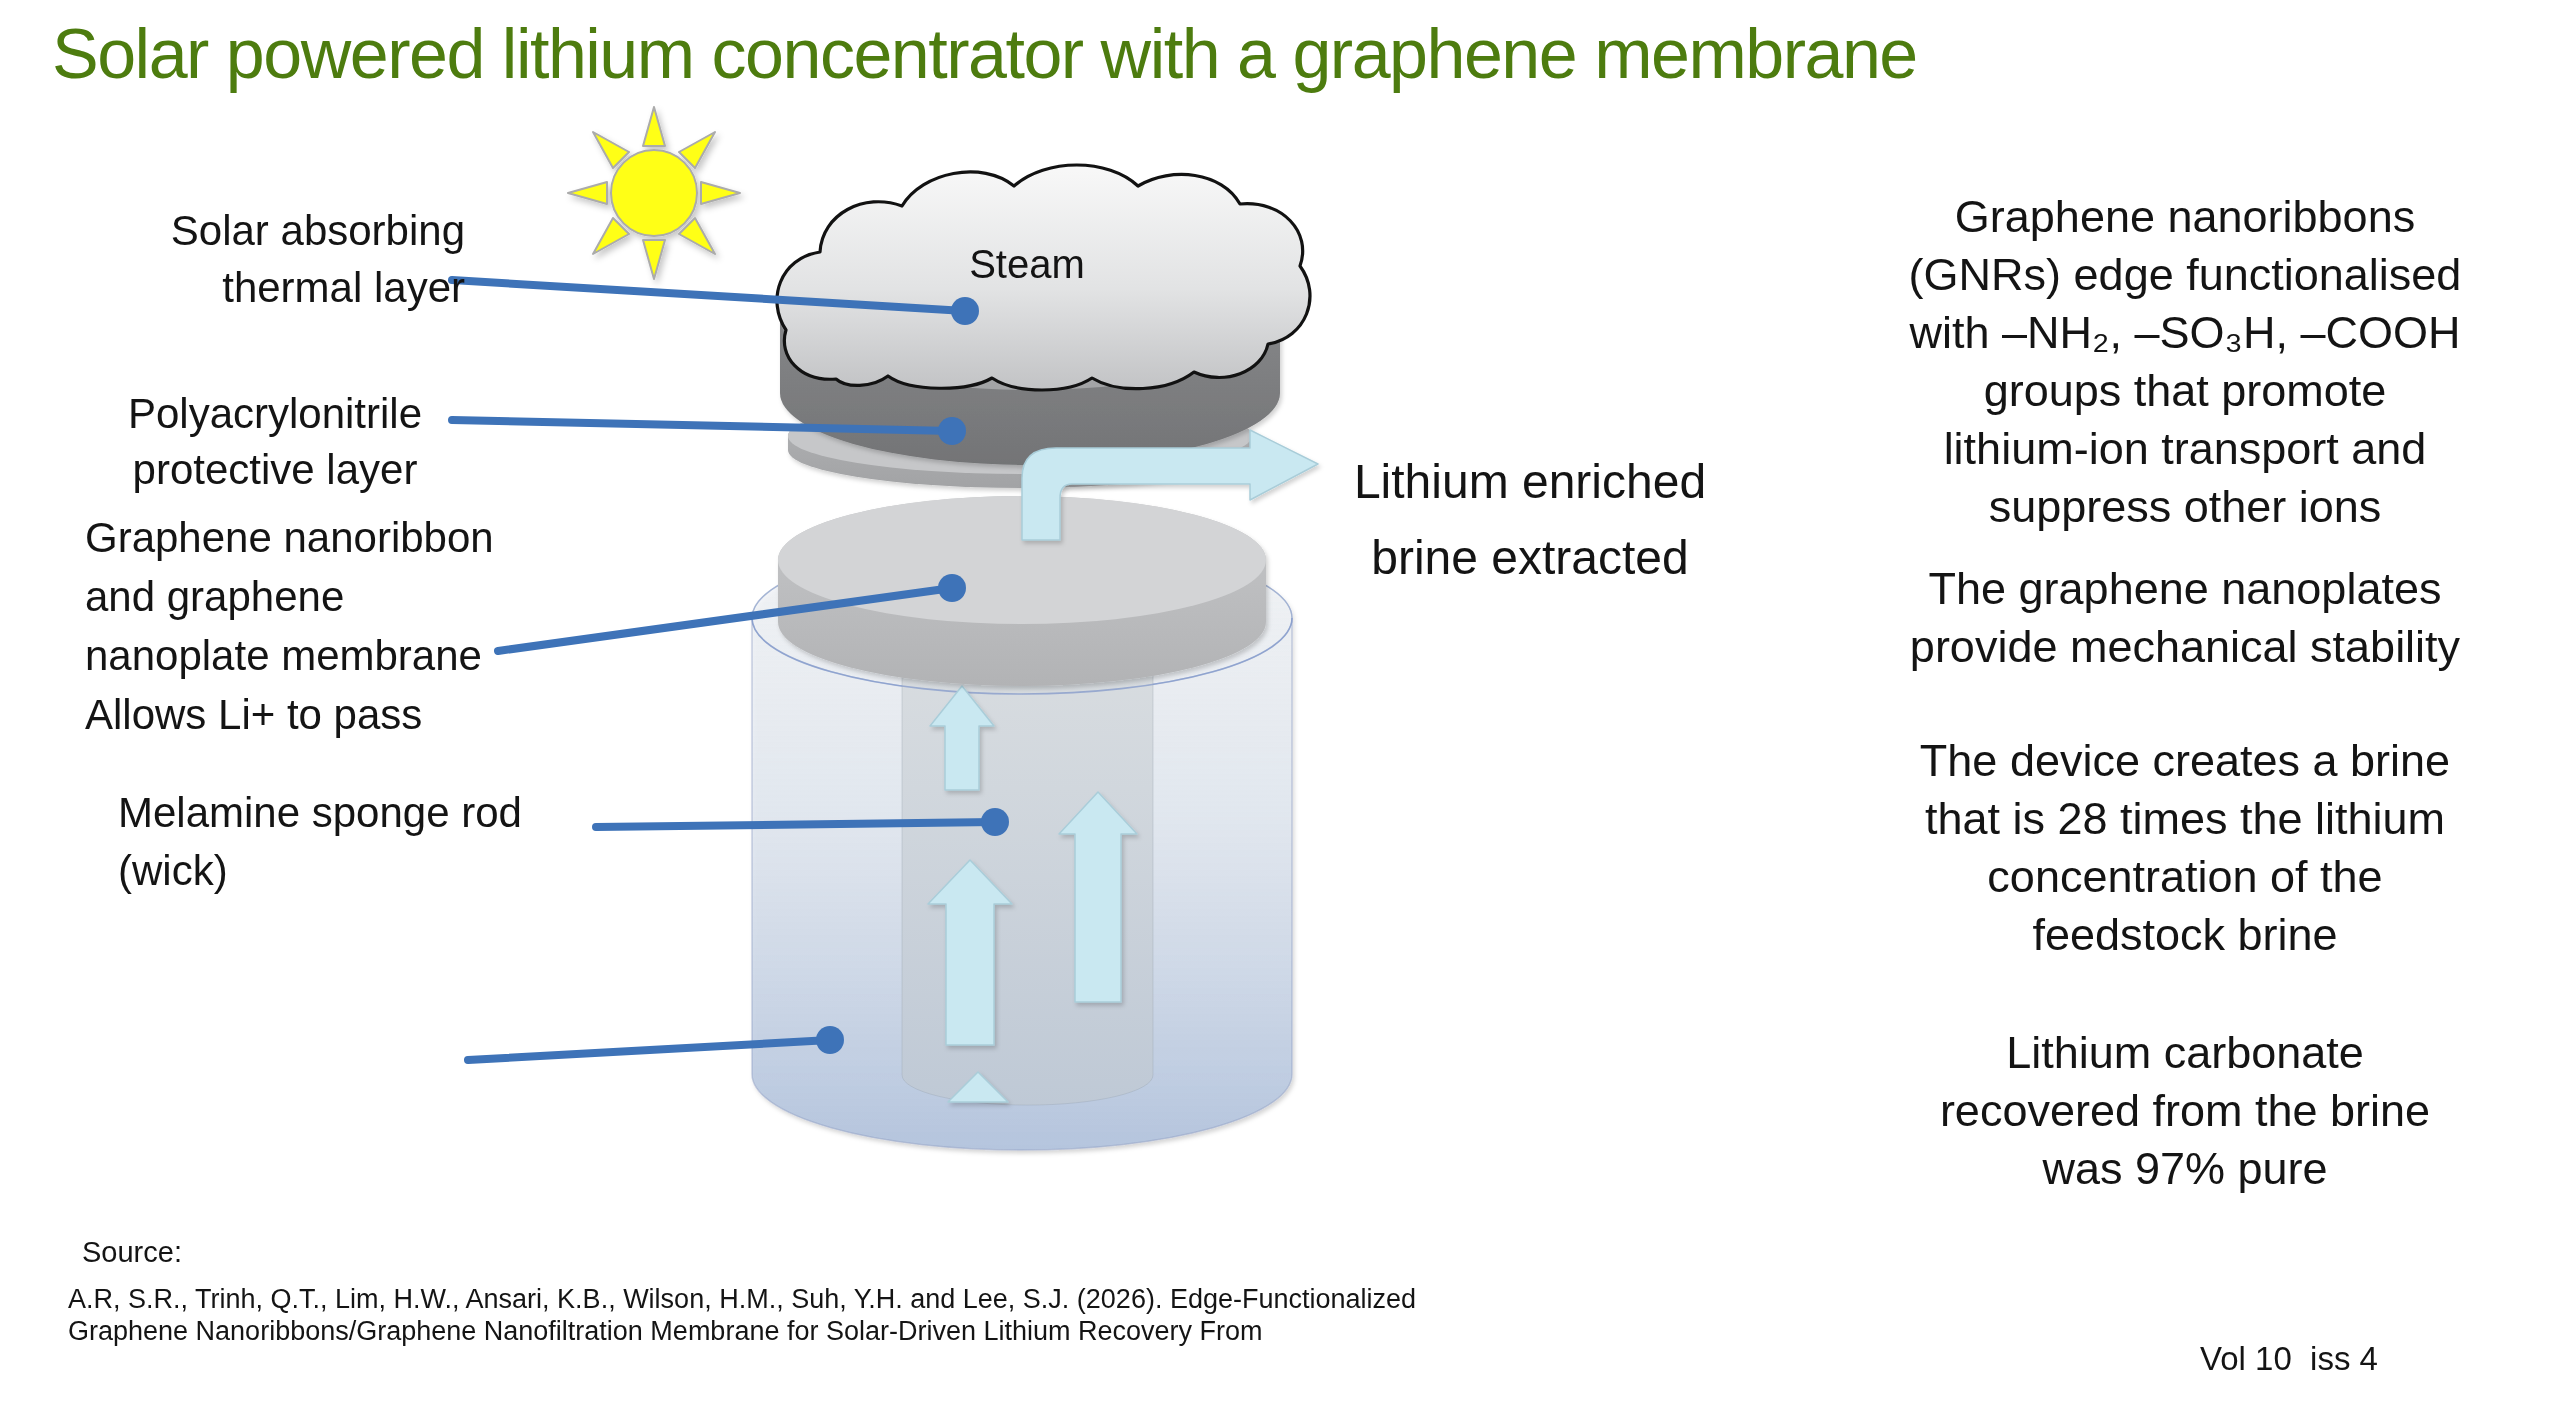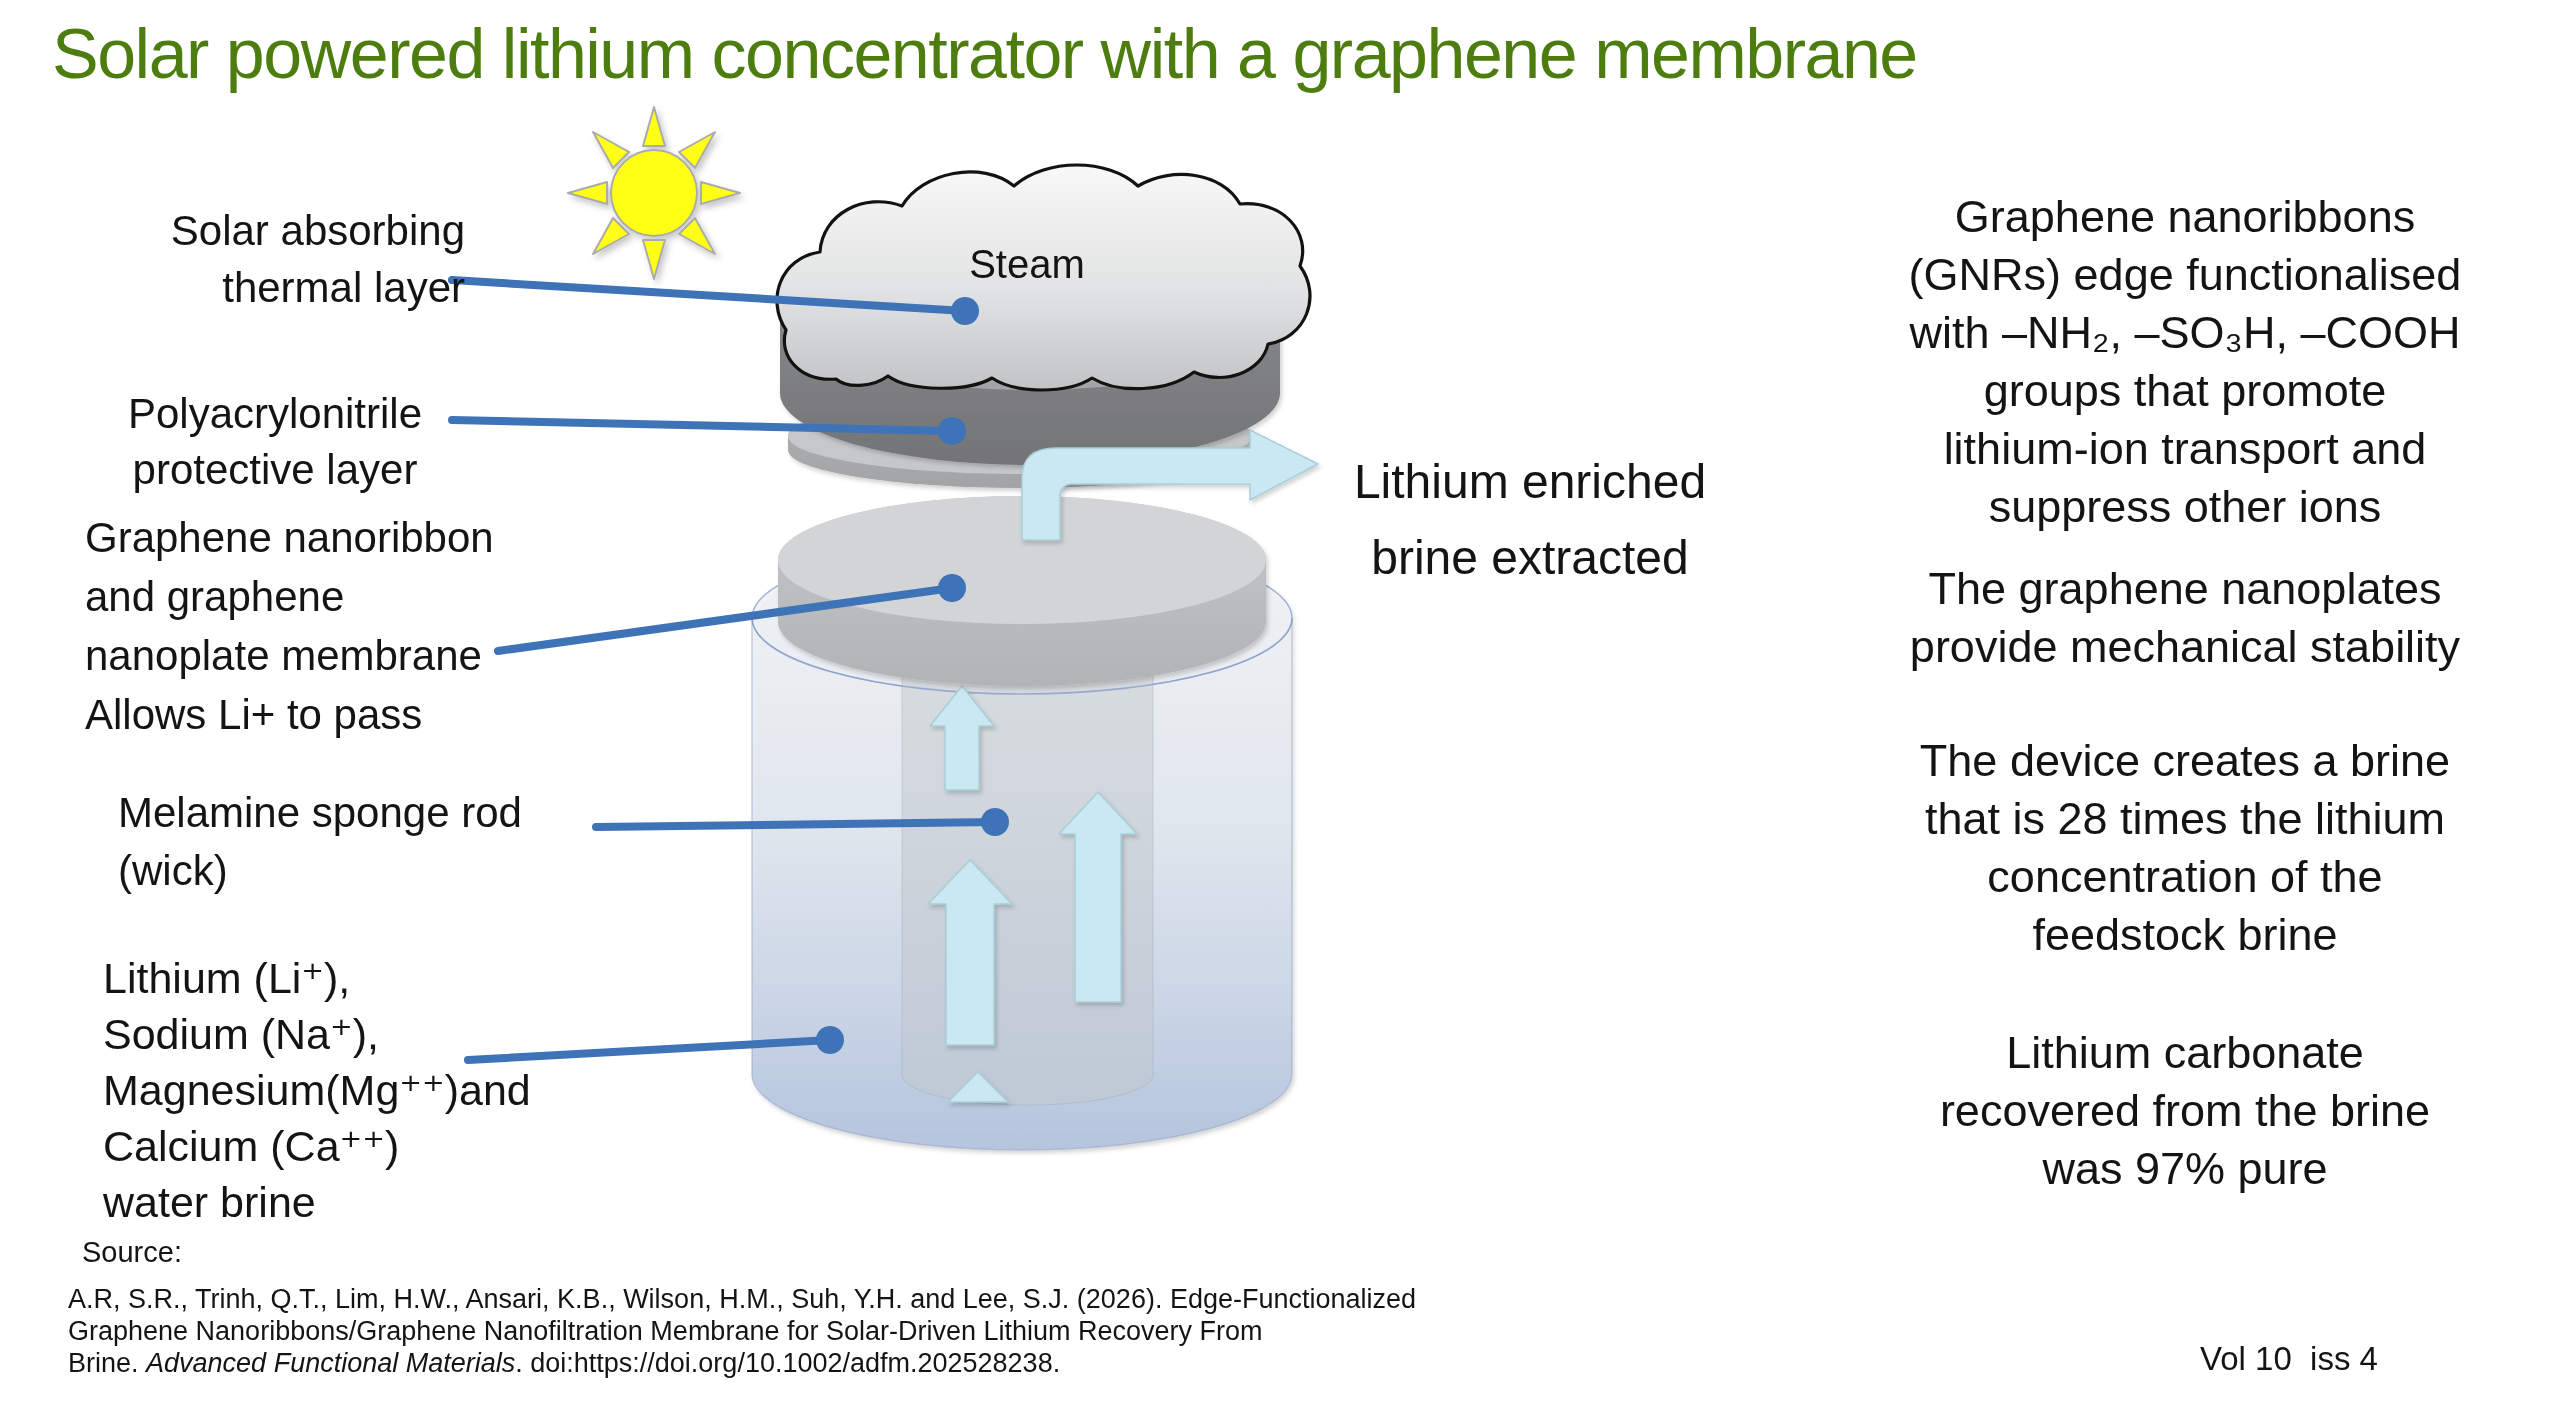--- a/index.html
+++ b/index.html
@@ -139,25 +139,20 @@
   <div class="txt leftlabel" id="lbl-solar">Solar absorbing
 thermal layer</div>
   <div class="txt leftlabel" id="lbl-poly">Polyacrylonitrile
 protective layer</div>
   <div class="txt leftlabel" id="lbl-mem">Graphene nanoribbon
 and graphene
 nanoplate membrane
 Allows Li+ to pass</div>
   <div class="txt leftlabel" id="lbl-wick">Melamine sponge rod
 (wick)</div>
-  <div class="txt" id="lbl-brine">Lithium (Li⁺),
-Sodium (Na⁺),
-Magnesium(Mg⁺⁺)and
-Calcium (Ca⁺⁺)
-water brine</div>
 
   <div class="txt" id="steam-label">Steam</div>
   <div class="txt" id="extract-label">Lithium enriched
 brine extracted</div>
 
   <div class="txt rcol" id="rc1">Graphene nanoribbons
 (GNRs) edge functionalised
 with –NH₂, –SO₃H, –COOH
 groups that promote
 lithium-ion transport and
@@ -168,17 +163,16 @@
 that is 28 times the lithium
 concentration of the
 feedstock brine</div>
   <div class="txt rcol" id="rc4">Lithium carbonate
 recovered from the brine
 was 97% pure</div>
 
   <div class="txt" id="source-label">Source:</div>
   <div class="txt srcline" id="src1">A.R, S.R., Trinh, Q.T., Lim, H.W., Ansari, K.B., Wilson, H.M., Suh, Y.H. and Lee, S.J. (2026). Edge-Functionalized</div>
   <div class="txt srcline" id="src2">Graphene Nanoribbons/Graphene Nanofiltration Membrane for Solar-Driven Lithium Recovery From</div>
-  <div class="txt srcline" id="src3"><span>Brine. </span><i>Advanced Functional Materials</i><span>. doi:https://doi.org/10.1002/adfm.202528238.</span></div>
 
   <div class="txt" id="vol">Vol 10  iss 4</div>
 
 </div>
 
 </body></html>

